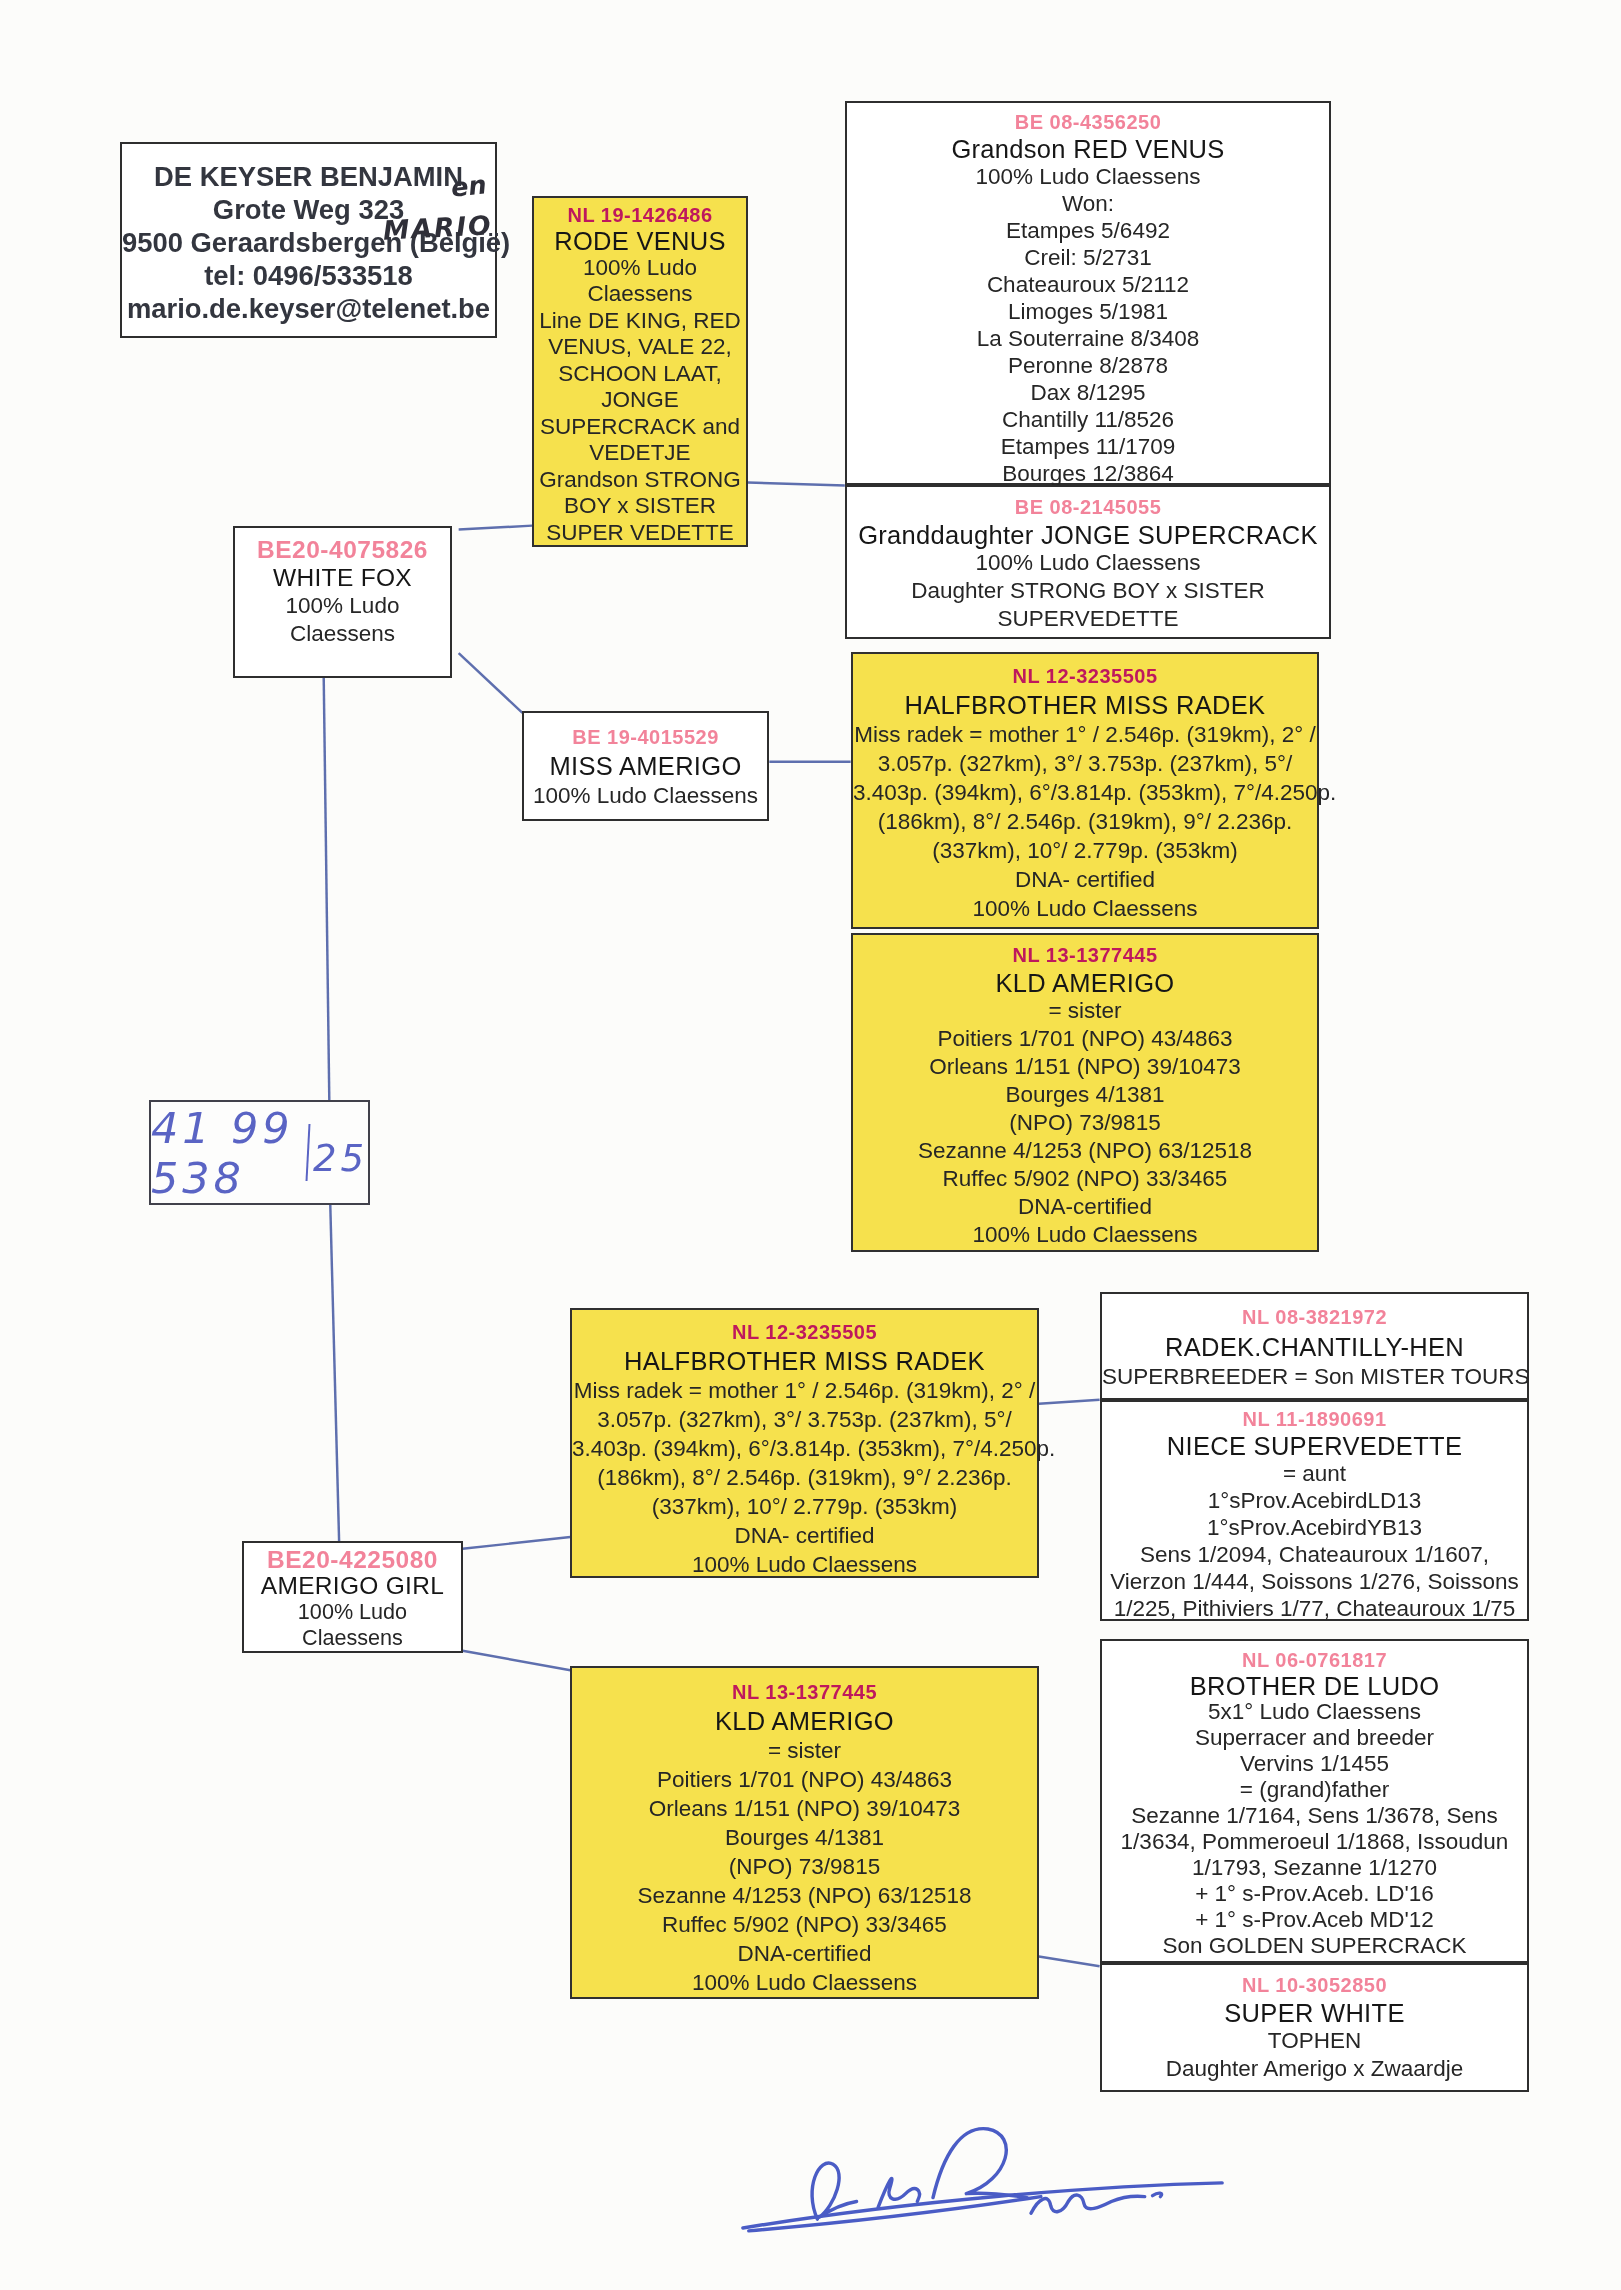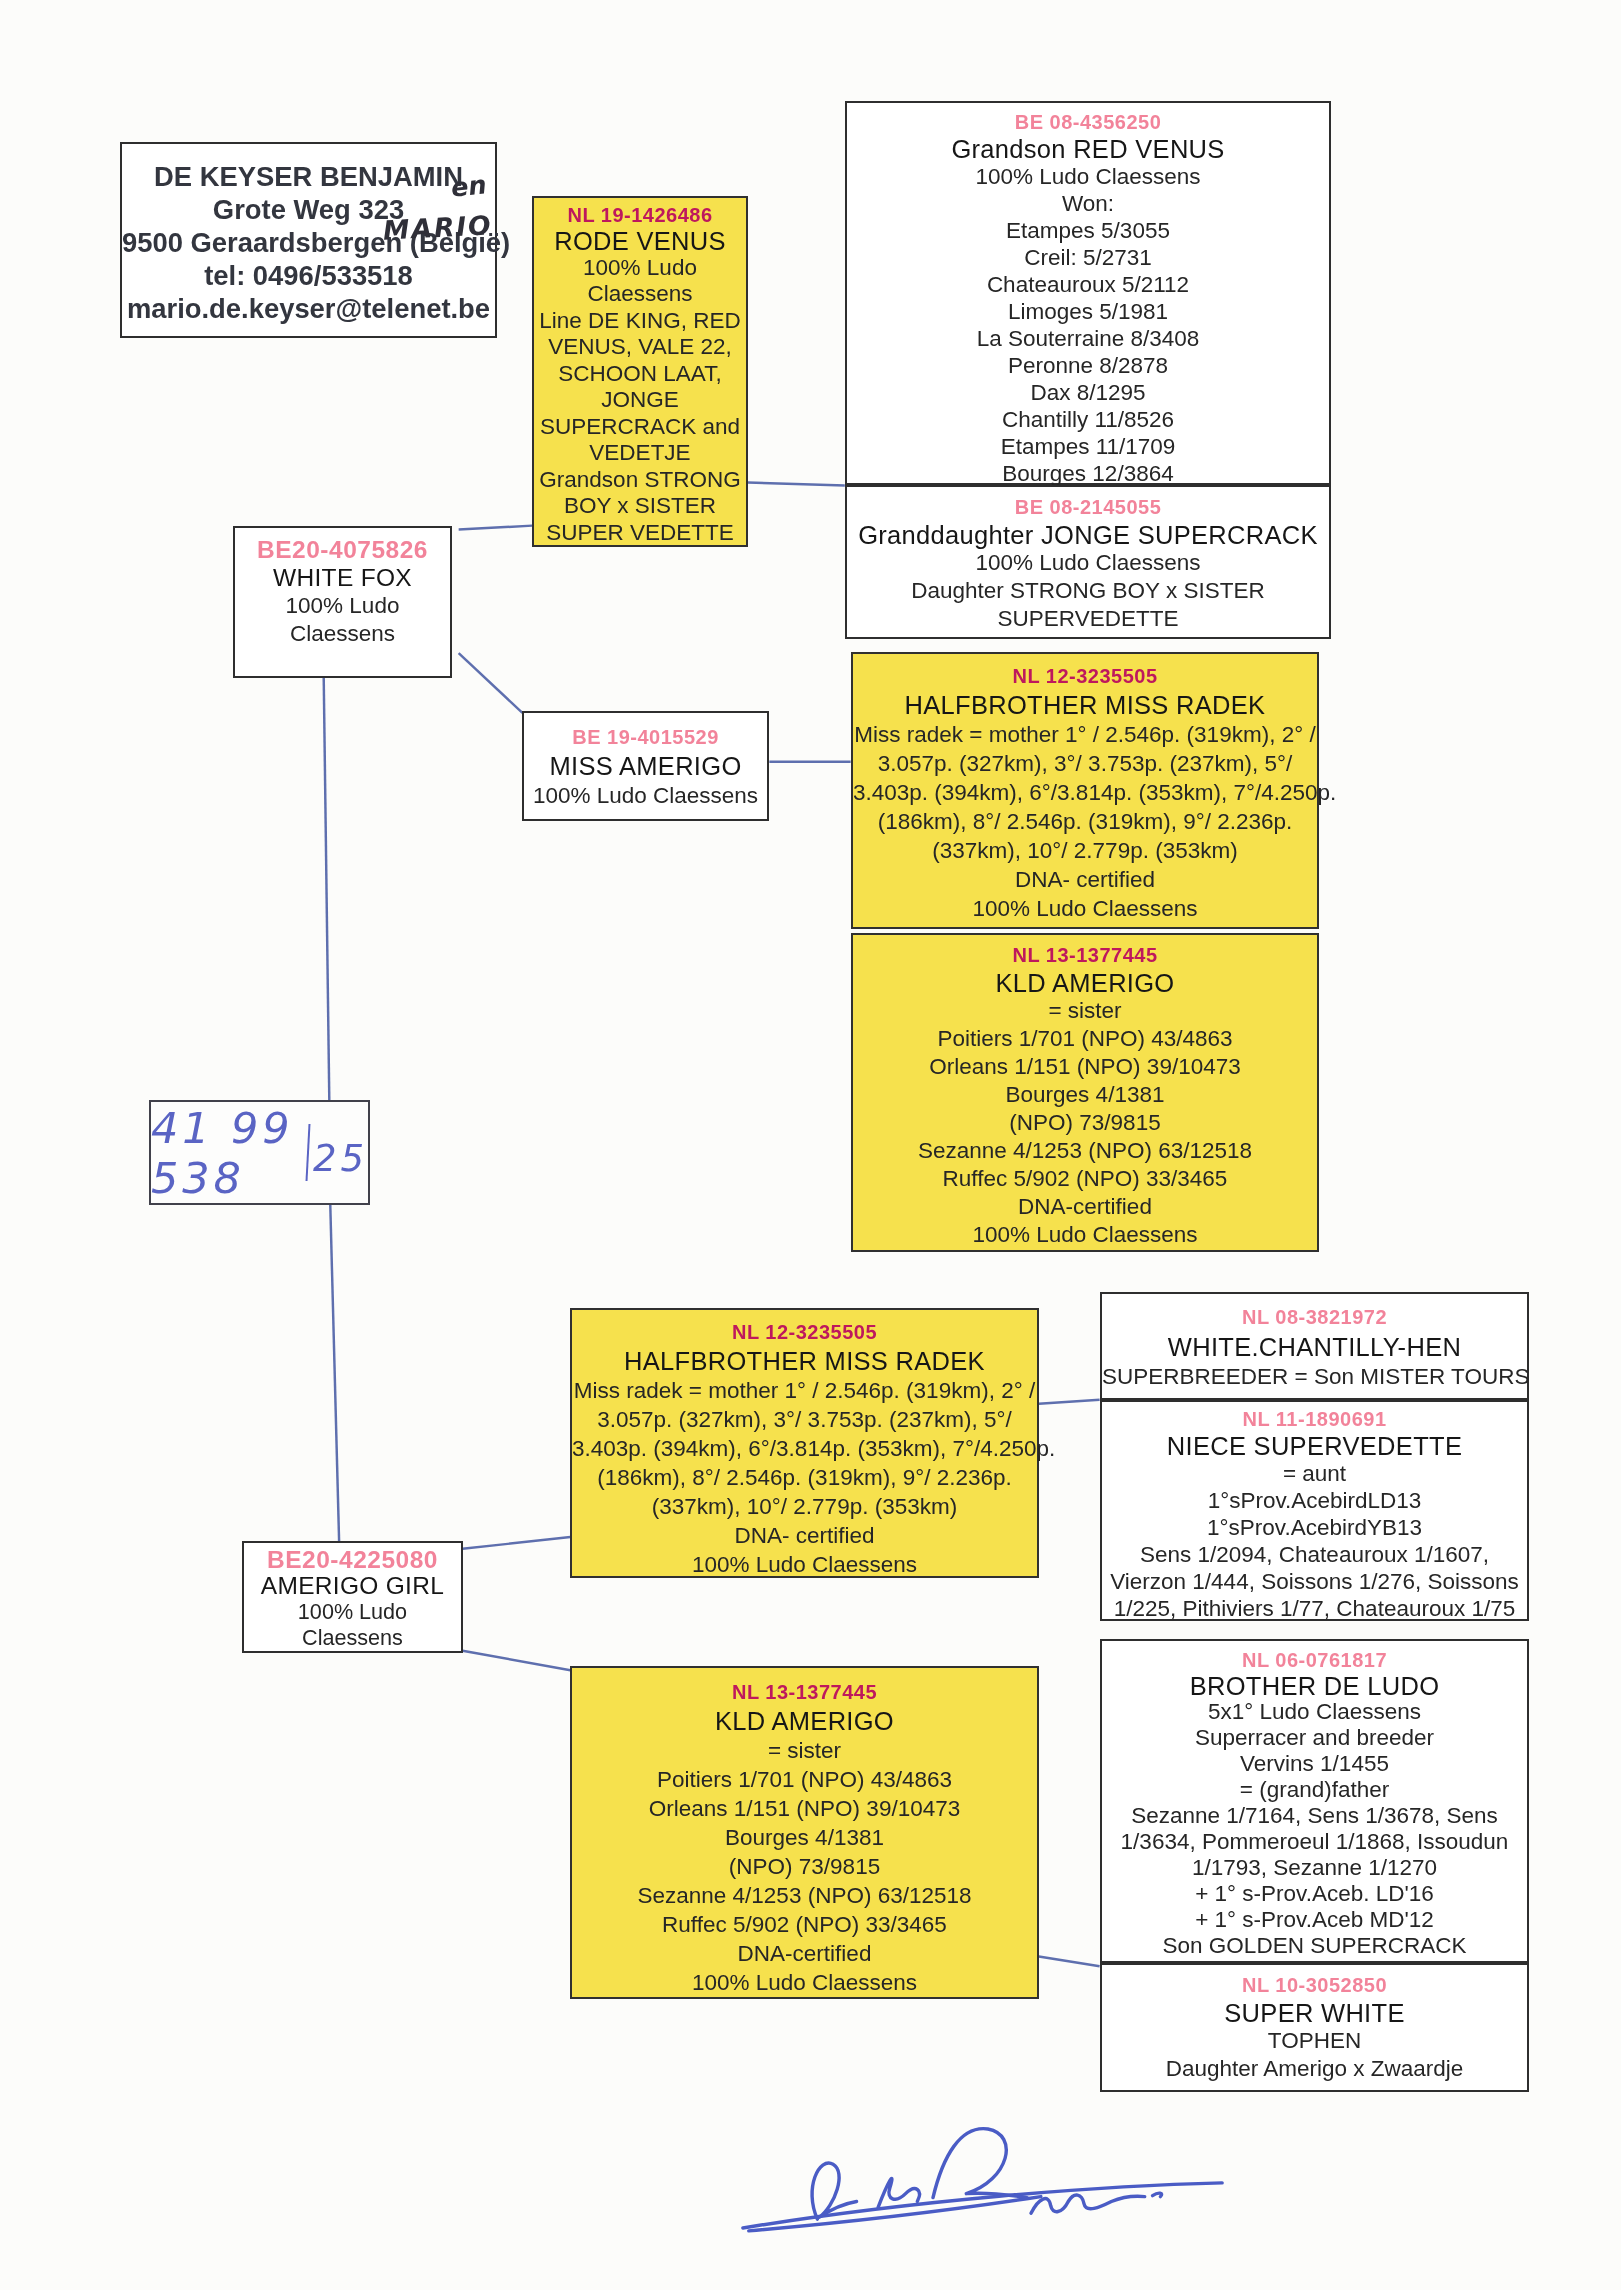--- a/index.html
+++ b/index.html
@@ -108,21 +108,21 @@
         <div class="bl">SUPER VEDETTE</div>
       </div>
   </div>
 
   <div class="pbox grandson">
     <div class="ring pink">BE 08-4356250</div>
     <div class="bird-name">Grandson RED VENUS</div>
     <div>
         <div class="bl">100% Ludo Claessens</div>
         <div class="bl">Won:</div>
-        <div class="bl">Etampes 5/3055</div>
+        <div class="bl">Etampes 5/6492</div>
         <div class="bl">Creil: 5/2731</div>
         <div class="bl">Chateauroux 5/2112</div>
         <div class="bl">Limoges 5/1981</div>
         <div class="bl">La Souterraine 8/3408</div>
         <div class="bl">Peronne 8/2878</div>
         <div class="bl">Dax 8/1295</div>
         <div class="bl">Chantilly 11/8526</div>
         <div class="bl">Etampes 11/1709</div>
         <div class="bl">Bourges 12/3864</div>
       </div>
@@ -202,21 +202,21 @@
         <div class="bl">3.403p. (394km), 6°/3.814p. (353km), 7°/4.250p.</div>
         <div class="bl">(186km), 8°/ 2.546p. (319km), 9°/ 2.236p.</div>
         <div class="bl">(337km), 10°/ 2.779p. (353km)</div>
         <div class="bl">DNA- certified</div>
         <div class="bl">100% Ludo Claessens</div>
       </div>
   </div>
 
   <div class="pbox chantilly">
     <div class="ring pink">NL 08-3821972</div>
-    <div class="bird-name">WHITE.CHANTILLY-HEN</div>
+    <div class="bird-name">RADEK.CHANTILLY-HEN</div>
     <div>
         <div class="bl">SUPERBREEDER = Son MISTER TOURS</div>
       </div>
   </div>
 
   <div class="pbox niece">
     <div class="ring pink">NL 11-1890691</div>
     <div class="bird-name">NIECE SUPERVEDETTE</div>
     <div>
         <div class="bl">= aunt</div>

